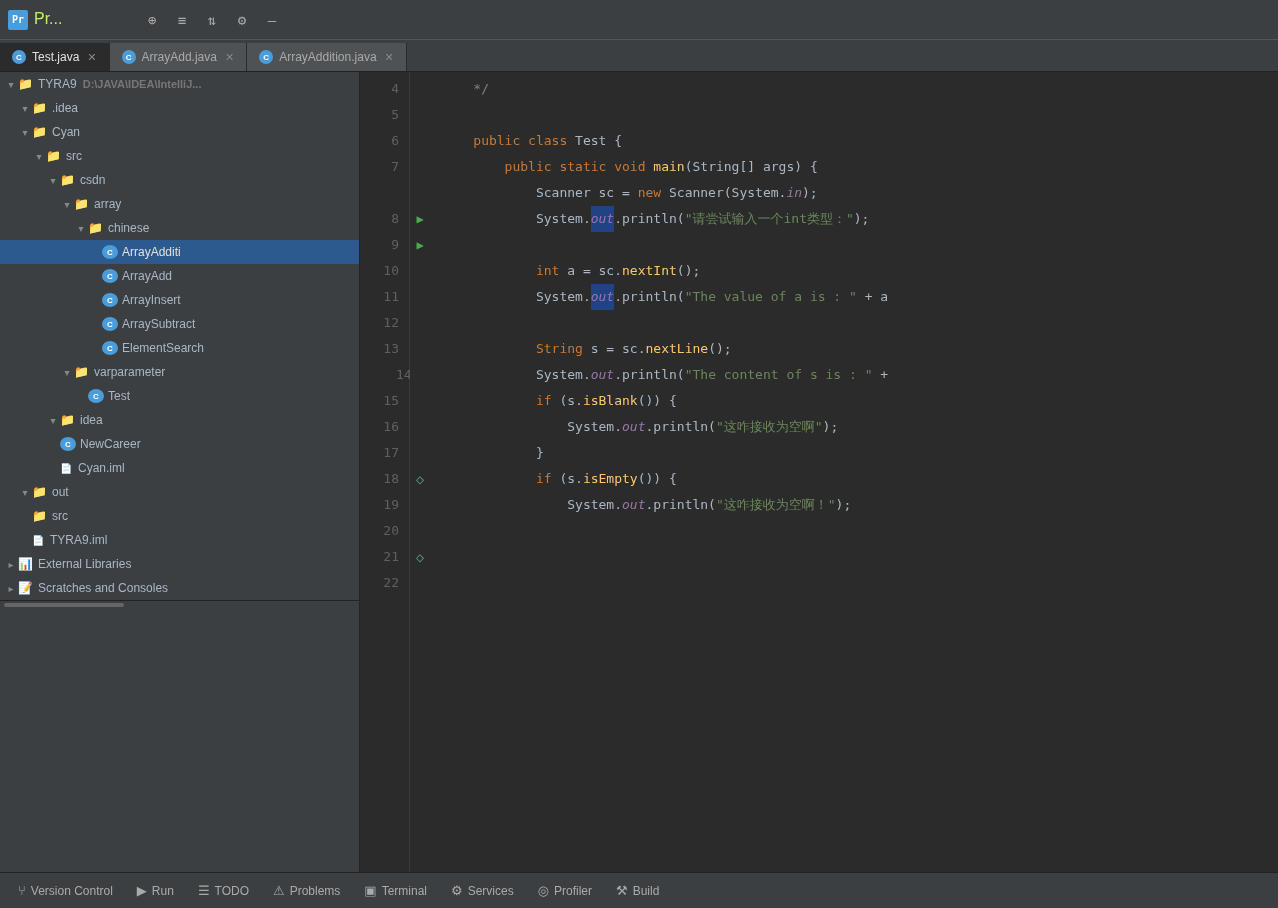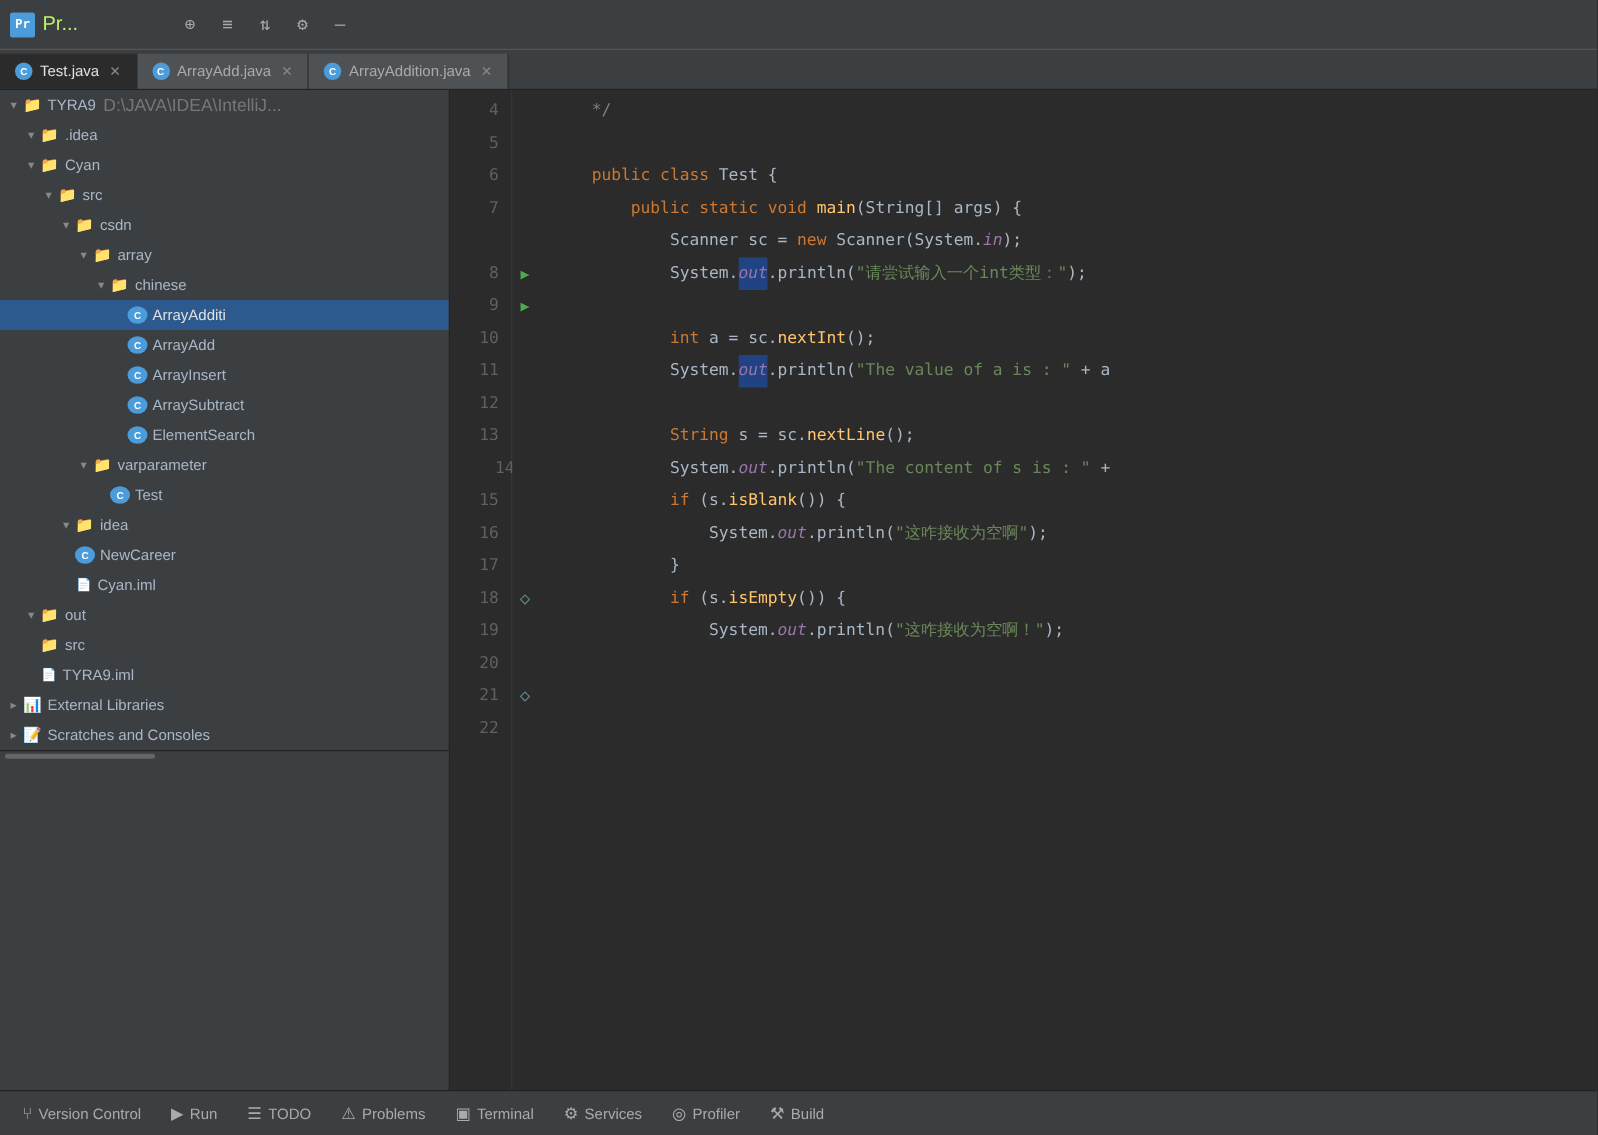--- a/index.html
+++ b/index.html
@@ -20,21 +20,21 @@
       height: 40px;
       display: flex;
       align-items: center;
       padding: 0 8px;
       gap: 4px;
       flex-shrink: 0;
       border-bottom: 1px solid #555;
     }
     .title-bar-left {
       display: flex;
-      align-items: center;
+      align-items: flex-start;
       gap: 6px;
       min-width: 120px;
     }
     .window-icon {
       width: 20px; height: 20px;
       background: #4a9cdb;
       border-radius: 2px;
       display: flex; align-items: center; justify-content: center;
       font-size: 10px; color: white; font-weight: bold;
     }
@@ -296,21 +296,21 @@
 </div>
 
 <div class="main-content">
 
   <div class="sidebar">
 
     <div class="tree-item" style="padding-left:4px;">
       <span class="tree-arrow open"></span>
       <span class="folder-icon" style="color:#6897bb;">📁</span>
       <span style="color:#a9b7c6;">TYRA9</span>
-      <span style="color:#777; margin-left:6px; font-size:14px;">D:\JAVA\IDEA\IntelliJ...</span>
+      <span style="color:#777; margin-left:6px; font-size:11px;font-weight:bold;">D:\JAVA\IDEA\IntelliJ...</span>
     </div>
 
     <div class="tree-item" style="padding-left:18px;">
       <span class="tree-arrow open"></span>
       <span class="folder-icon" style="color:#6897bb;">📁</span>
       <span>.idea</span>
     </div>
 
     <div class="tree-item" style="padding-left:18px;">
       <span class="tree-arrow open"></span>

